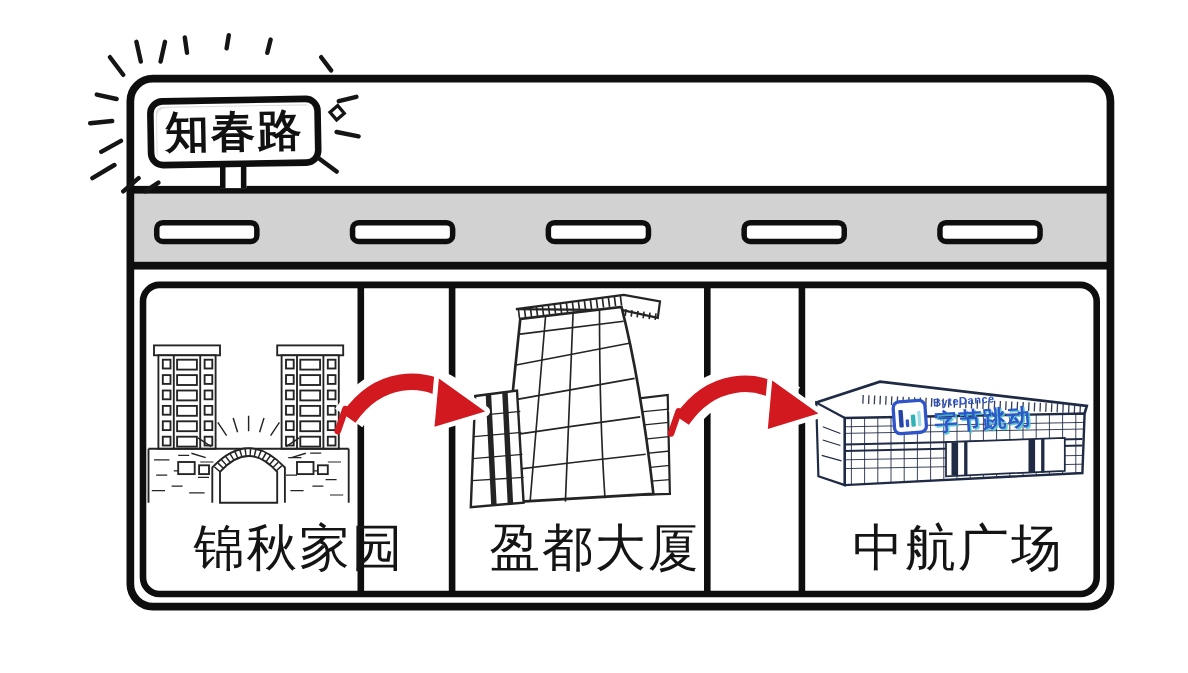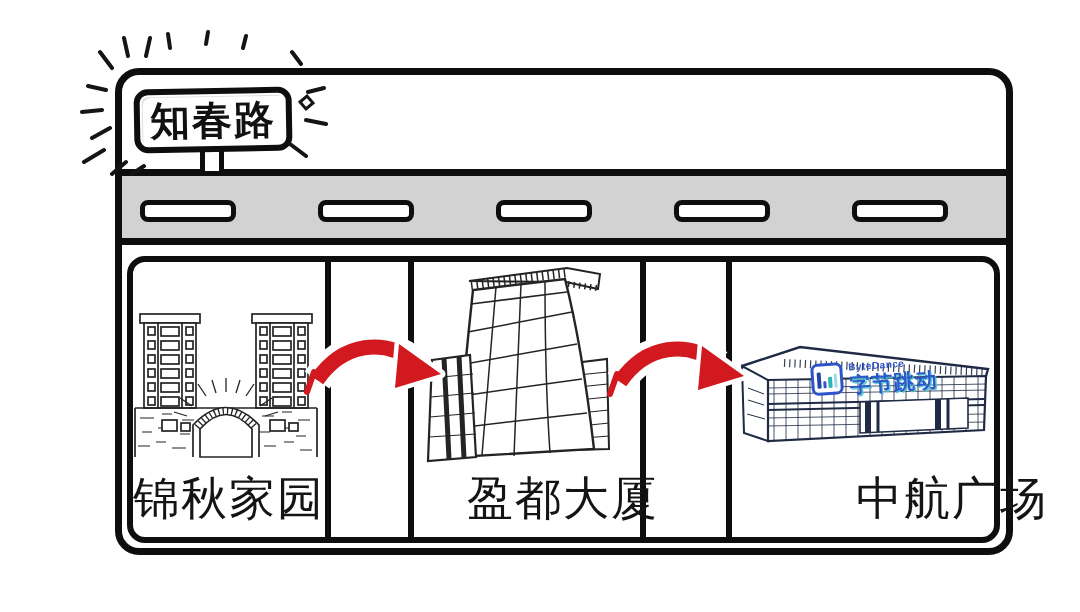--- a/index.html
+++ b/index.html
@@ -11,22 +11,22 @@
   
   .road{position:absolute;left:99px;top:169px;width:890px;height:76px;background:#d2d2d2;
         border-top:7px solid #0e0e0e;border-bottom:7px solid #0e0e0e;box-sizing:border-box;z-index:1;}
   .dash{position:absolute;top:24px;width:96px;height:22px;background:#ffffff;
         border:5px solid #0e0e0e;border-radius:8px;box-sizing:border-box;}
   
   .panel{position:absolute;left:107px;top:256px;width:873px;height:287px;
          border:6px solid #0e0e0e;border-radius:18px;box-sizing:border-box;background:#fff;z-index:2;}
   .divider{position:absolute;top:259px;height:281px;width:6px;background:#0e0e0e;z-index:2;}
   
-  .sec-label{position:absolute;top:468px;text-align:right;font-size:46px;font-weight:500;
-             color:#141414;letter-spacing:2px;z-index:3;}
+  .sec-label{position:absolute;top:468px;text-align:left;font-size:46px;font-weight:500;
+             color:#141414;letter-spacing:2px;z-index:3;padding-left:43px;}
   
   .sign{position:absolute;left:114px;top:88px;width:158px;height:64px;background:#fff;
         border:6px solid #0e0e0e;border-radius:14px;box-sizing:border-box;z-index:5;
         display:flex;align-items:center;justify-content:center;transform:rotate(-1deg);
         box-shadow:inset 0 0 0 2px #fff, inset 3px 3px 0 rgba(0,0,0,.12);}
   .sign-text{font-size:40px;font-weight:600;color:#111;letter-spacing:2px;line-height:1;}
   .sign-post{position:absolute;left:180px;top:149px;width:24px;height:22px;background:#fff;
              border-left:5px solid #0e0e0e;border-right:5px solid #0e0e0e;box-sizing:border-box;z-index:4;}
   .fig{position:absolute;z-index:3;}
   .arrow{position:absolute;z-index:6;}
@@ -192,16 +192,16 @@
     <path d="M11,42 L4,62" stroke="#d2191f" stroke-width="6" stroke-linecap="round" fill="none"></path>
   </svg>
   <svg class="arrow" style="left:586px;top:332px" width="145" height="80" viewBox="0 0 145 80">
     <path d="M14,50 C40,12 82,8 112,32" stroke="#ffffff" stroke-width="30" fill="none"></path>
     <path d="M14,50 C40,12 82,8 112,32" stroke="#d2191f" stroke-width="15" fill="none"></path>
     <polygon points="96,14 138,44 92,58" fill="#d2191f" stroke="#ffffff" stroke-width="9" stroke-linejoin="round" paint-order="stroke"></polygon>
     <path d="M11,42 L4,62" stroke="#d2191f" stroke-width="6" stroke-linecap="round" fill="none"></path>
   </svg>
 
   <div class="sec-label" style="left:113px;width:192px">锦秋家园</div>
-  <div class="sec-label" style="left:413px;width:226px">盈都大厦</div>
+  <div class="sec-label" style="left:382px;width:226px">盈都大厦</div>
   <div class="sec-label" style="left:712px;width:316px">中航广场</div>
 
 </div>
 
 </body></html>

